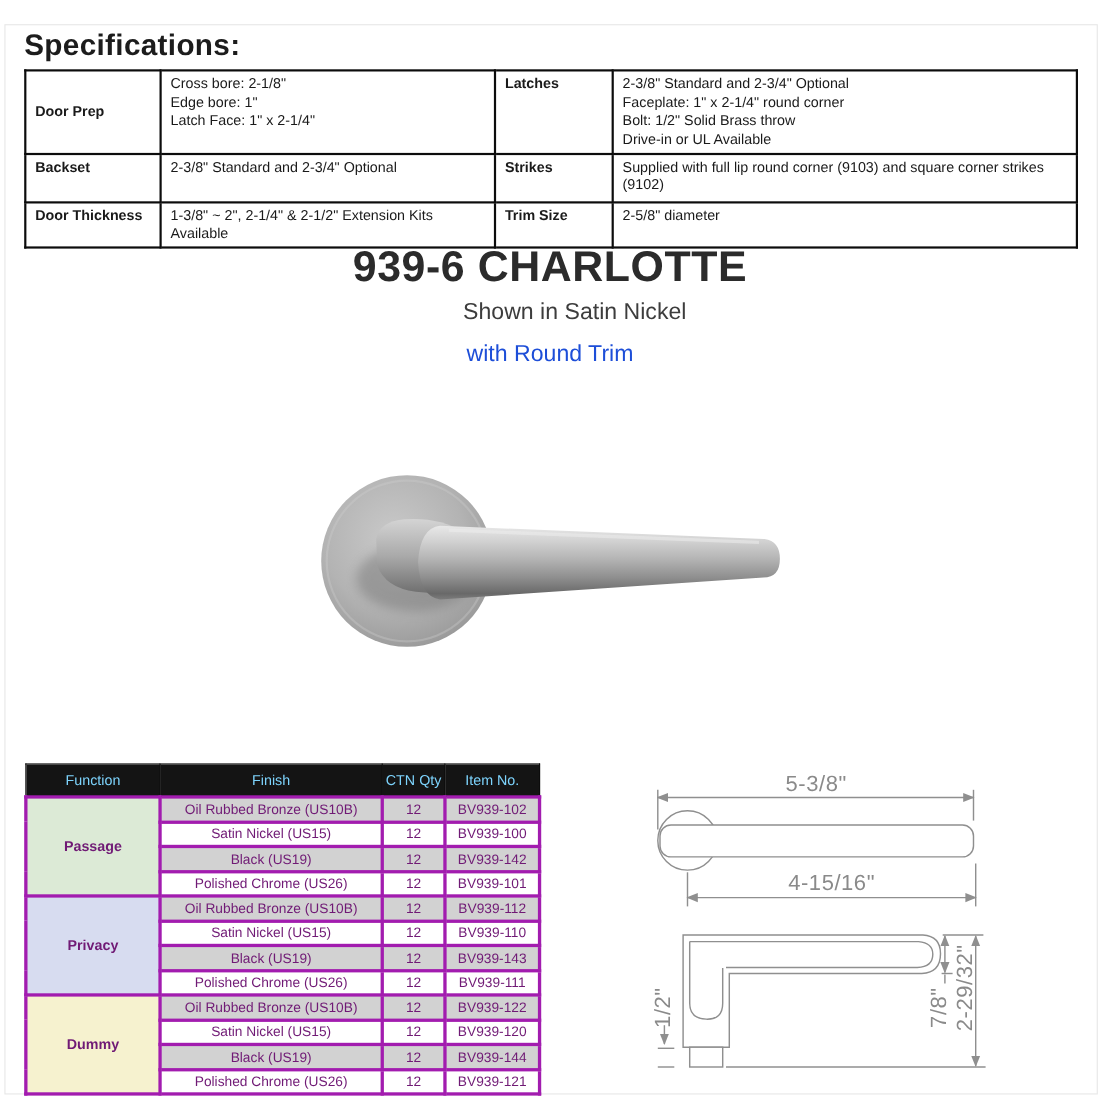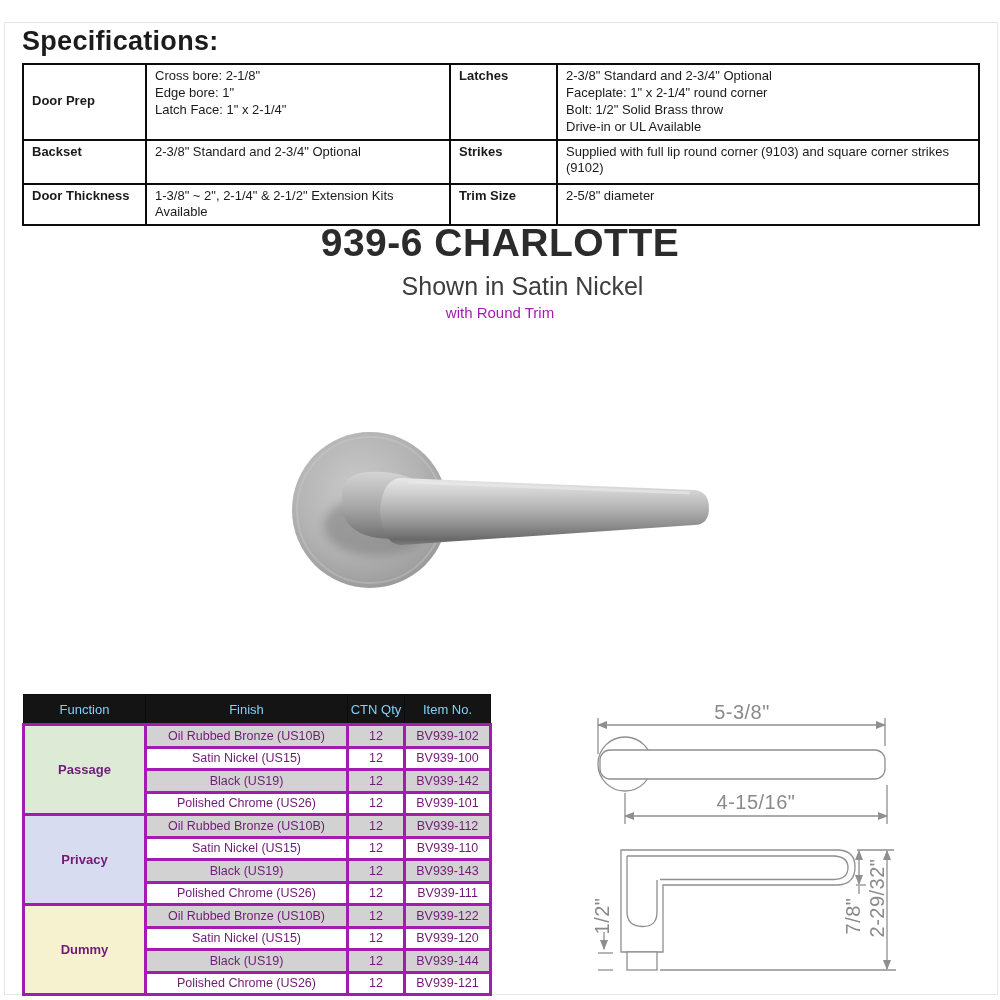--- a/index.html
+++ b/index.html
@@ -27,22 +27,22 @@
   }
   .spec-table td.lbl{font-weight:700;margin-top:24px;}
   .spec-table td.vmid{vertical-align:middle;}
   .spec-table td.val{white-space:pre-line;}
   .spec-table tr.r1 td{height:64px;}
   .spec-table tr.r2 td{height:36px;}
   .spec-table tr.r3 td{height:20px;}
   
   .title-block{position:absolute;left:0;top:222px;width:1000px;text-align:center;}
   .product-title{font-size:39px;font-weight:700;color:#2b2b2b;letter-spacing:.5px;line-height:1.1;}
-  .product-sub{font-size:25px;color:#3d3d3d;line-height:1.25;margin-top:6px;padding-left:45px;}
-  .product-sub2{font-size:15px;color:#a21caf;line-height:1.25;margin-top:2px;}
+  .product-sub{font-size:21px;color:#3d3d3d;line-height:1.25;margin-top:6px;padding-left:45px;}
+  .product-sub2{font-size:21px;color:#1d4ed8;line-height:1.25;margin-top:12px;}
   
   .product-photo{position:absolute;left:250px;top:398px;width:500px;height:220px;}
   
   .order-table{
     position:absolute;left:22px;top:694px;width:467px;
     border-collapse:collapse;table-layout:fixed;
   }
   .order-table th{
     background:#141414;color:#7dd3fc;font-weight:400;font-size:13px;
     height:28px;border:1px solid #0c0c0c;padding:0 2px;

